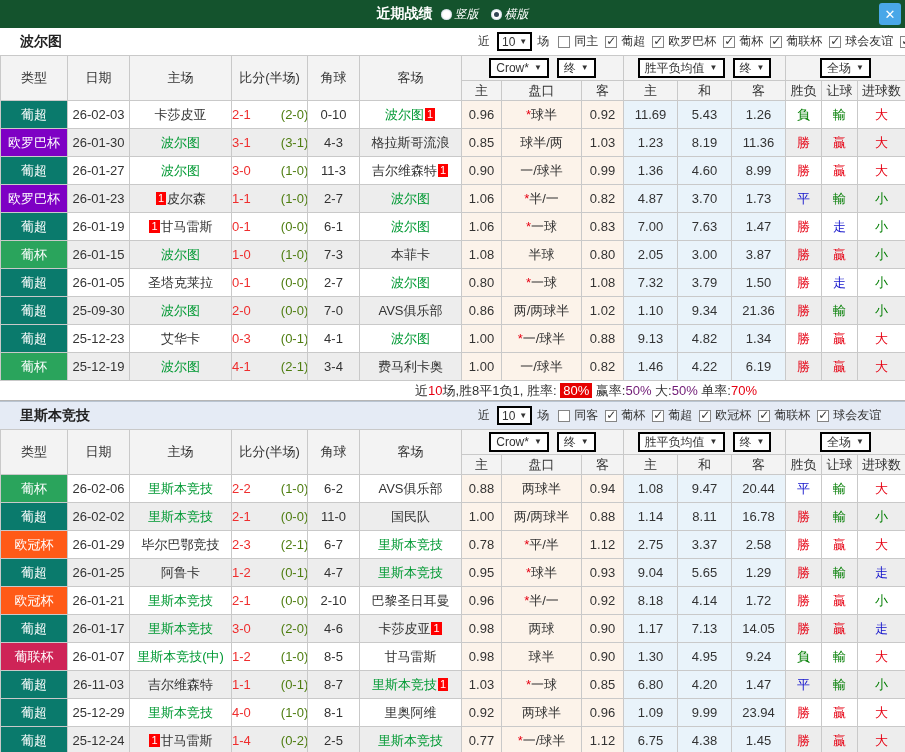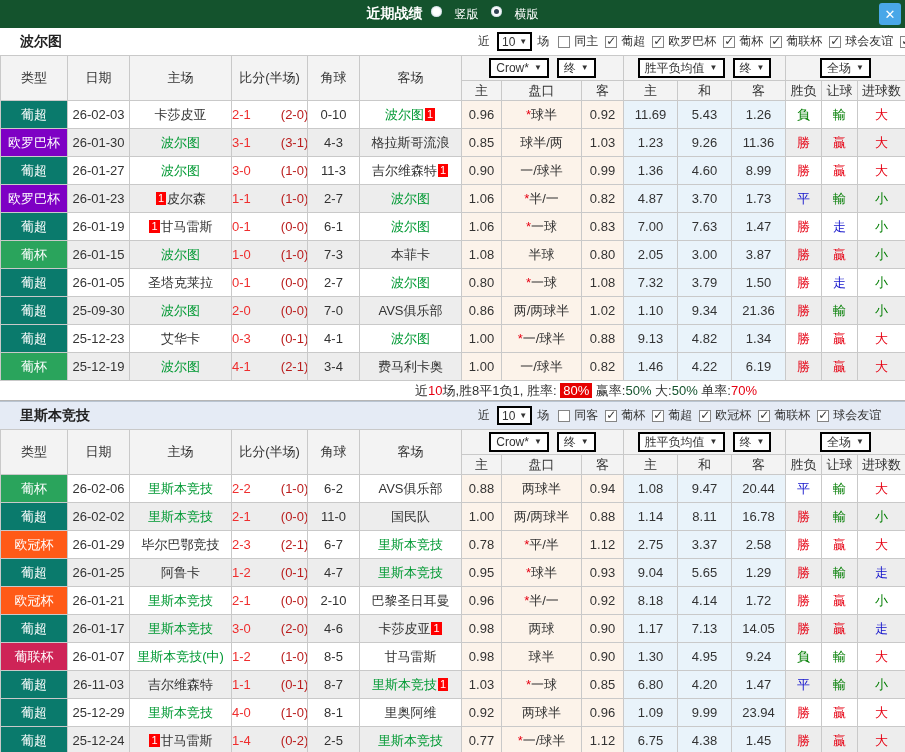--- a/index.html
+++ b/index.html
@@ -5,21 +5,21 @@
   *{box-sizing:border-box;}
   html,body{margin:0;padding:0;}
   body{width:905px;height:752px;overflow:hidden;background:#fff;
        font-family:"Liberation Sans","DejaVu Sans",sans-serif;color:#333;}
 
   
   .titlebar{height:28px;background:#14532d;position:relative;
             display:flex;align-items:center;justify-content:center;gap:8px;}
   .title{color:#fff;font-weight:bold;font-size:14px;}
   .layout-radios{display:flex;align-items:center;gap:12px;color:#fff;font-size:12px;}
-  .radio-opt{display:flex;align-items:flex-start;gap:13px;cursor:pointer;}
+  .radio-opt{display:flex;align-items:center;gap:3px;cursor:pointer;font-style:italic;}
   .radio-dot{width:11px;height:11px;border-radius:50%;background:#fff;
              box-shadow:inset 0 0 2px #8ab;position:relative;}
   .radio-dot.sel::after{content:"";position:absolute;left:3px;top:3px;width:5px;height:5px;
              border-radius:50%;background:#345;}
   .close-btn{position:absolute;right:4px;top:3px;width:22px;height:22px;border-radius:3px;
              background:#49a7e8;color:#fff;font-size:13px;font-weight:bold;
              display:flex;align-items:center;justify-content:center;cursor:pointer;}
 
   
   .teambar{height:27px;position:relative;display:flex;align-items:center;font-size:12px;background:#fff;}
@@ -43,34 +43,34 @@
            height:20px;padding:4px 5px;font-size:12px;margin:0 4px;cursor:pointer;}
   .arr{font-size:8px;line-height:1;}
   tbody tr{height:28px;}
   tbody tr:nth-child(even) td{background:#ededed;}
   td.lg{color:#fff;font-size:13px;}
   td.tint-o{background:#fcf3ea !important;}
   td.tint-e{background:#e9f3fa !important;}
   .tname{cursor:pointer;}
   .tname.green{color:#009933;}
   .score{color:#ef2d2d;}
-  .half{color:#b91c1c;margin-left:30px;}
+  .half{color:#4d7c0f;margin-left:30px;}
   .card{display:inline-block;background:#f00;color:#fff;font-size:11px;line-height:13px;
         padding:0 2px;margin:0 1px;vertical-align:1px;}
   .star{color:#e60012;}
   .c-r{color:#e60012;}
   .c-g{color:#007d00;}
   .c-b{color:#1414cc;}
 
   
   .summary{height:20px;line-height:20px;font-size:13px;text-align:right;
            padding-right:148px;border-bottom:1px solid #b5b5b5;background:#fff;}
   .sum-k{color:#333;}
   .sum-r{color:#e60012;}
-  .sum-b{color:#14532d;margin-top:29px;}
+  .sum-b{color:#701a75;margin-top:29px;}
   .badge80{background:#e60000;color:#fff;padding:0 3px;}
 </style>
 </head>
 <body>
 
 <div class="app">
 
   <div class="titlebar">
     <span class="title">近期战绩</span>
     <span class="layout-radios" id="layout-radios">
@@ -190,21 +190,21 @@
             <td class="lg" style="background: rgb(126, 0, 196);">欧罗巴杯</td>
             <td>26-01-30</td>
             <td><span class="tname green">波尔图</span></td>
             <td><span class="score">3-1</span><span class="half">(3-1)</span></td>
             <td>4-3</td>
             <td><span class="tname">格拉斯哥流浪</span></td>
             <td class="tint-o">0.85</td>
             <td class="tint-o">球半/两</td>
             <td class="tint-o">1.03</td>
             <td class="tint-e">1.23</td>
-            <td class="tint-e">9.26</td>
+            <td class="tint-e">8.19</td>
             <td class="tint-e">11.36</td>
             <td class="res c-r">勝</td>
             <td class="res c-r">贏</td>
             <td class="res c-r">大</td>
           </tr>
           <tr>
             <td class="lg" style="background: rgb(10, 122, 108);">葡超</td>
             <td>26-01-27</td>
             <td><span class="tname green">波尔图</span></td>
             <td><span class="score">3-0</span><span class="half">(1-0)</span></td>

